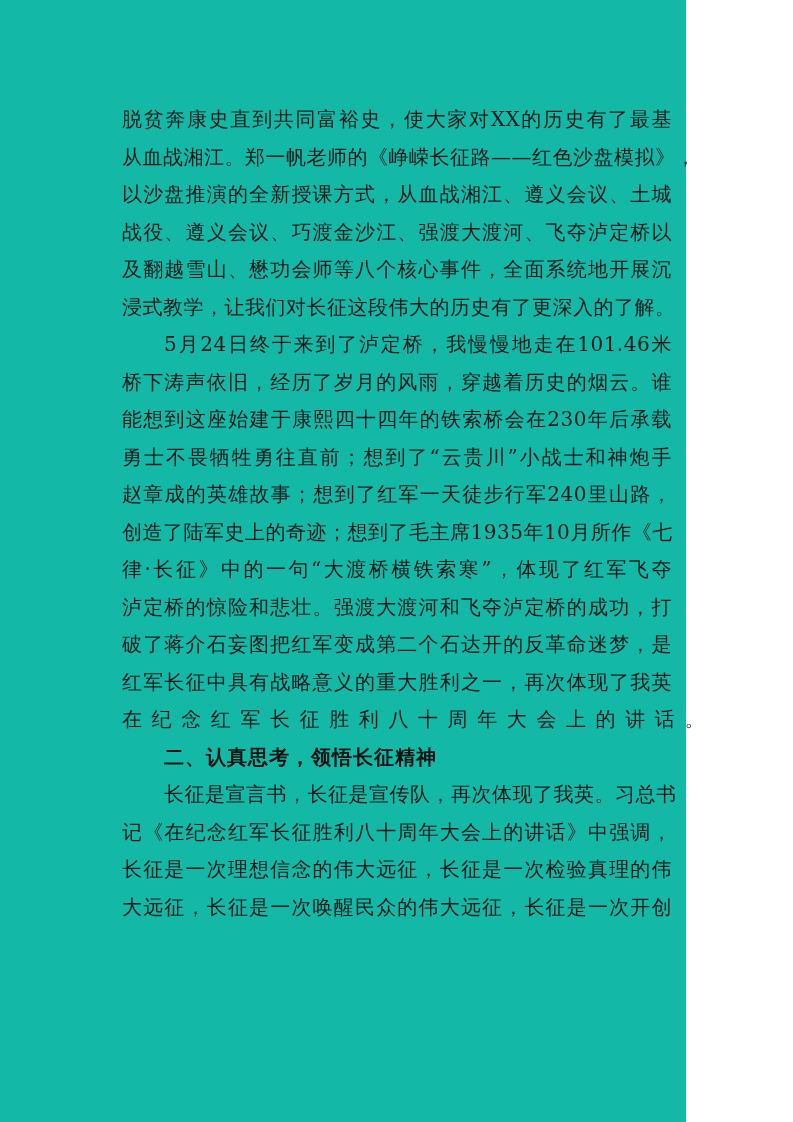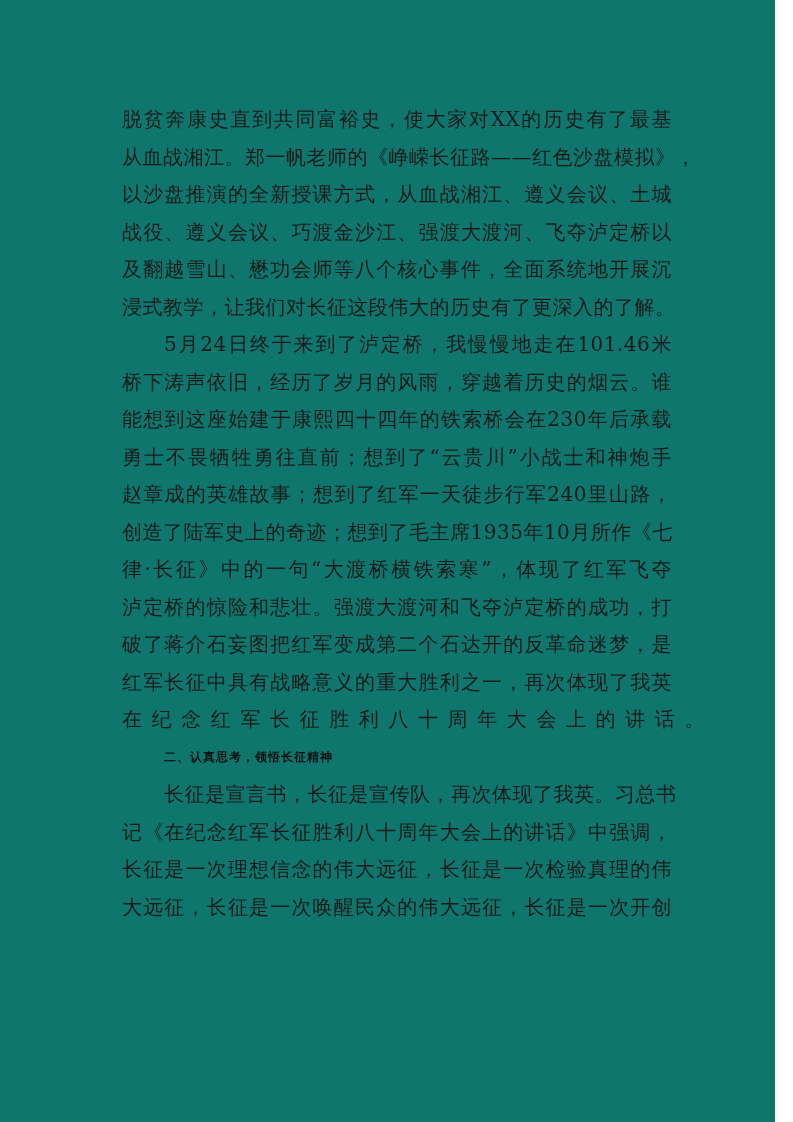--- a/index.html
+++ b/index.html
@@ -10,23 +10,23 @@
   body {
     width: 793px;
     height: 1122px;
     position: relative;
     overflow: hidden;
   }
   .page {
     position: absolute;
     left: 0;
     top: 0;
-    width: 775px;
+    width: 686px;
     height: 1122px;
-    background: #0f766e;
+    background: #14b8a6;
   }
   .body-text {
     position: absolute;
     left: 122px;
     top: 101px;
     width: 550px;
   }
   .line {
     display: block;
     height: 37.5px;
@@ -43,21 +43,21 @@
   .line.last {
     text-align-last: left;
     letter-spacing: 9.6px;
   }
   .line.indent {
     padding-left: 42px;
   }
   .line.heading {
     font-family: "DejaVu Sans", "Liberation Sans", sans-serif;
     font-weight: bold;
-    font-size: 12px;
+    font-size: 20px;
     color: #111111;
     text-align: right;
     text-align-last: left;
     letter-spacing: 1px;
   }
 </style>
 </head>
 <body>
 
 <div class="page">

